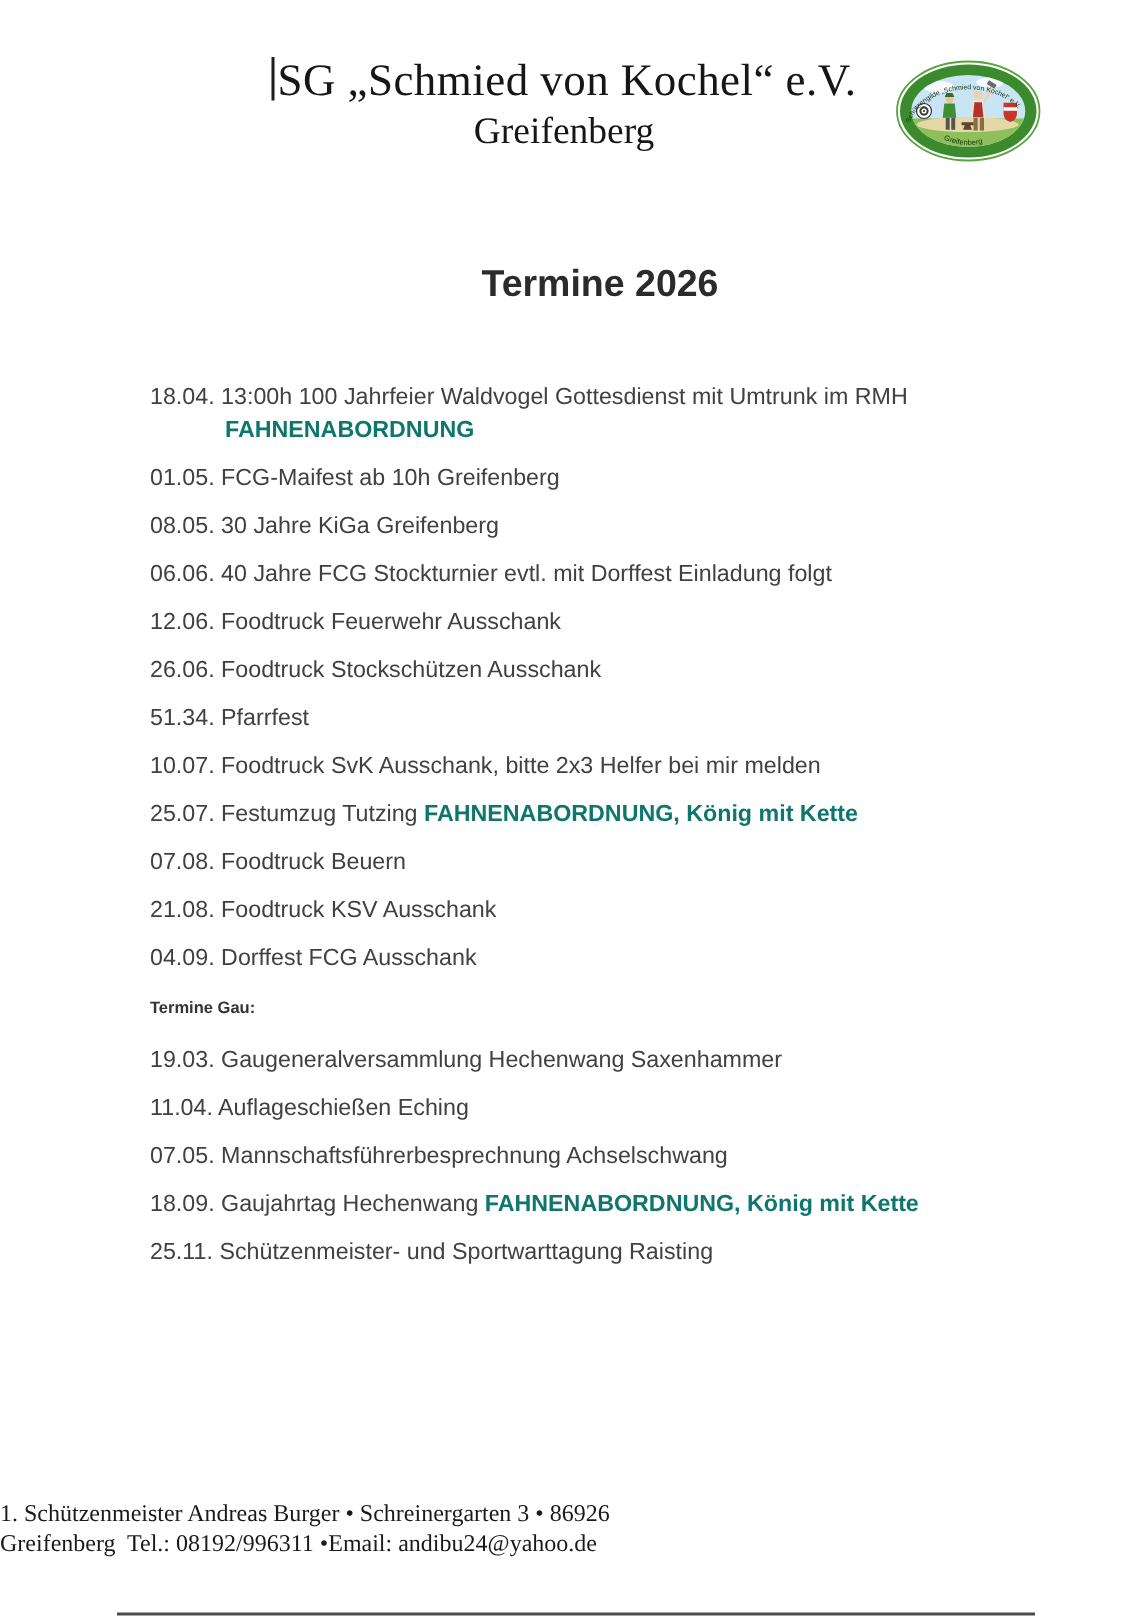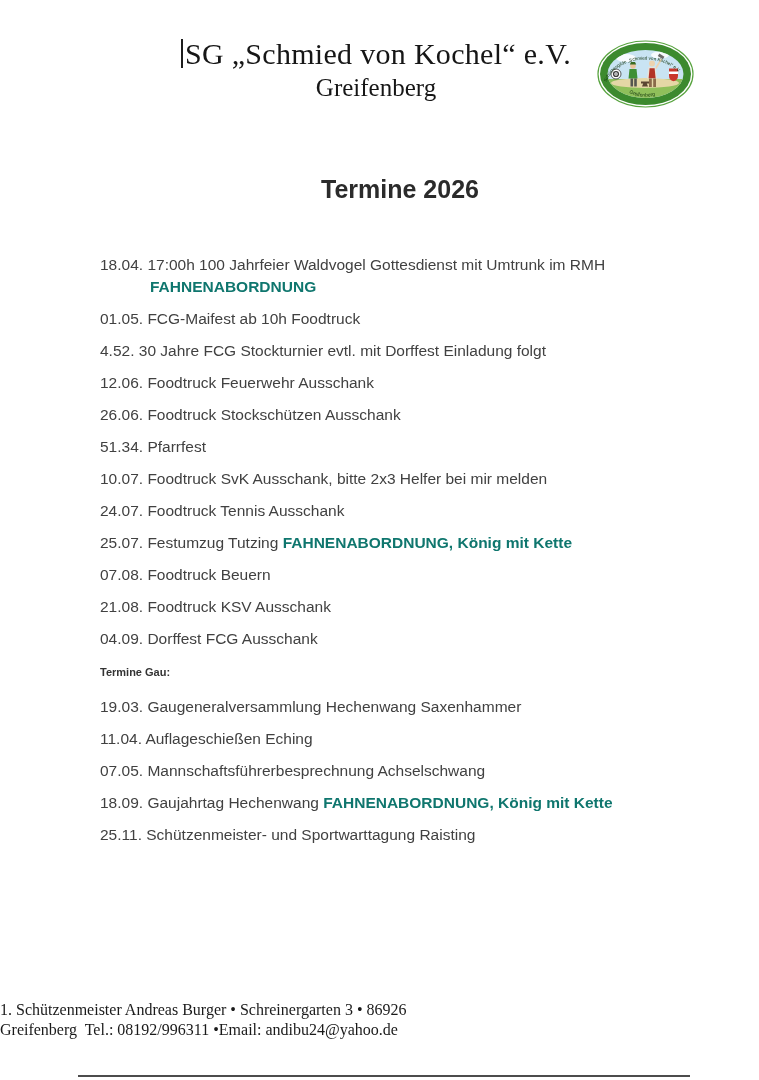--- a/index.html
+++ b/index.html
@@ -95,28 +95,28 @@
       </text>
       <text font-size="5" fill="#12330d" font-family="Liberation Sans, sans-serif">
         <textPath href="#botArc" startOffset="6">Greifenberg</textPath>
       </text>
     </svg>
   </div>
 
   <div class="doc-title">Termine 2026</div>
 
   <div class="events" id="events-root">
-      <div class="event"><span class="date">18.04. </span><span>17:00h 100 Jahrfeier Waldvogel Gottesdienst mit Umtrunk im RMH</span><div class="line2 b">FAHNENABORDNUNG</div></div>
-      <div class="event"><span class="date">01.05. </span><span>FCG-Maifest ab 10h Foodtruck</span></div>
-      <div class="event"><span class="date">4.52. </span><span>30 Jahre FCG Stockturnier evtl. mit Dorffest Einladung folgt</span></div>
+      <div class="event"><span class="date">18.04. </span><span>13:00h 100 Jahrfeier Waldvogel Gottesdienst mit Umtrunk im RMH</span><div class="line2 b">FAHNENABORDNUNG</div></div>
+      <div class="event"><span class="date">01.05. </span><span>FCG-Maifest ab 10h Greifenberg</span></div>
+      <div class="event"><span class="date">08.05. </span><span>30 Jahre KiGa Greifenberg</span></div>
+      <div class="event"><span class="date">06.06. </span><span>40 Jahre FCG Stockturnier evtl. mit Dorffest Einladung folgt</span></div>
       <div class="event"><span class="date">12.06. </span><span>Foodtruck Feuerwehr Ausschank</span></div>
       <div class="event"><span class="date">26.06. </span><span>Foodtruck Stockschützen Ausschank</span></div>
       <div class="event"><span class="date">51.34. </span><span>Pfarrfest</span></div>
       <div class="event"><span class="date">10.07. </span><span>Foodtruck SvK Ausschank, bitte 2x3 Helfer bei mir melden</span></div>
-      <div class="event"><span class="date">24.07. </span><span>Foodtruck Tennis Ausschank</span></div>
       <div class="event"><span class="date">25.07. </span><span>Festumzug Tutzing </span><span class="b">FAHNENABORDNUNG, König mit Kette</span></div>
       <div class="event"><span class="date">07.08. </span><span>Foodtruck Beuern</span></div>
       <div class="event"><span class="date">21.08. </span><span>Foodtruck KSV Ausschank</span></div>
       <div class="event"><span class="date">04.09. </span><span>Dorffest FCG Ausschank</span></div>
       <div class="section-heading">Termine Gau:</div>
       <div class="event"><span class="date">19.03. </span><span>Gaugeneralversammlung Hechenwang Saxenhammer</span></div>
       <div class="event"><span class="date">11.04. </span><span>Auflageschießen Eching</span></div>
       <div class="event"><span class="date">07.05. </span><span>Mannschaftsführerbesprechnung Achselschwang</span></div>
       <div class="event"><span class="date">18.09. </span><span>Gaujahrtag Hechenwang </span><span class="b">FAHNENABORDNUNG, König mit Kette</span></div>
       <div class="event"><span class="date">25.11. </span><span>Schützenmeister- und Sportwarttagung Raisting</span></div>

